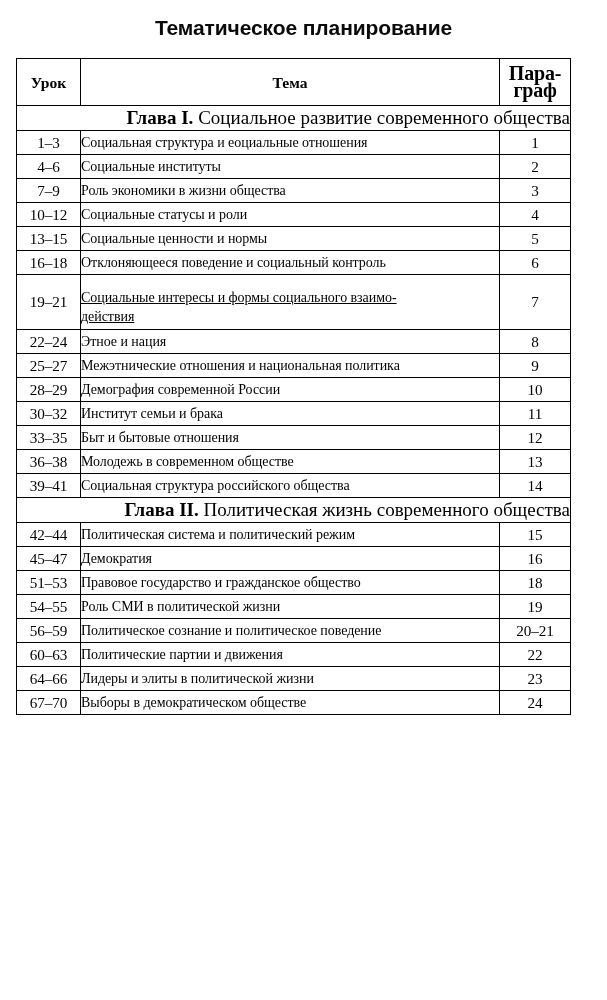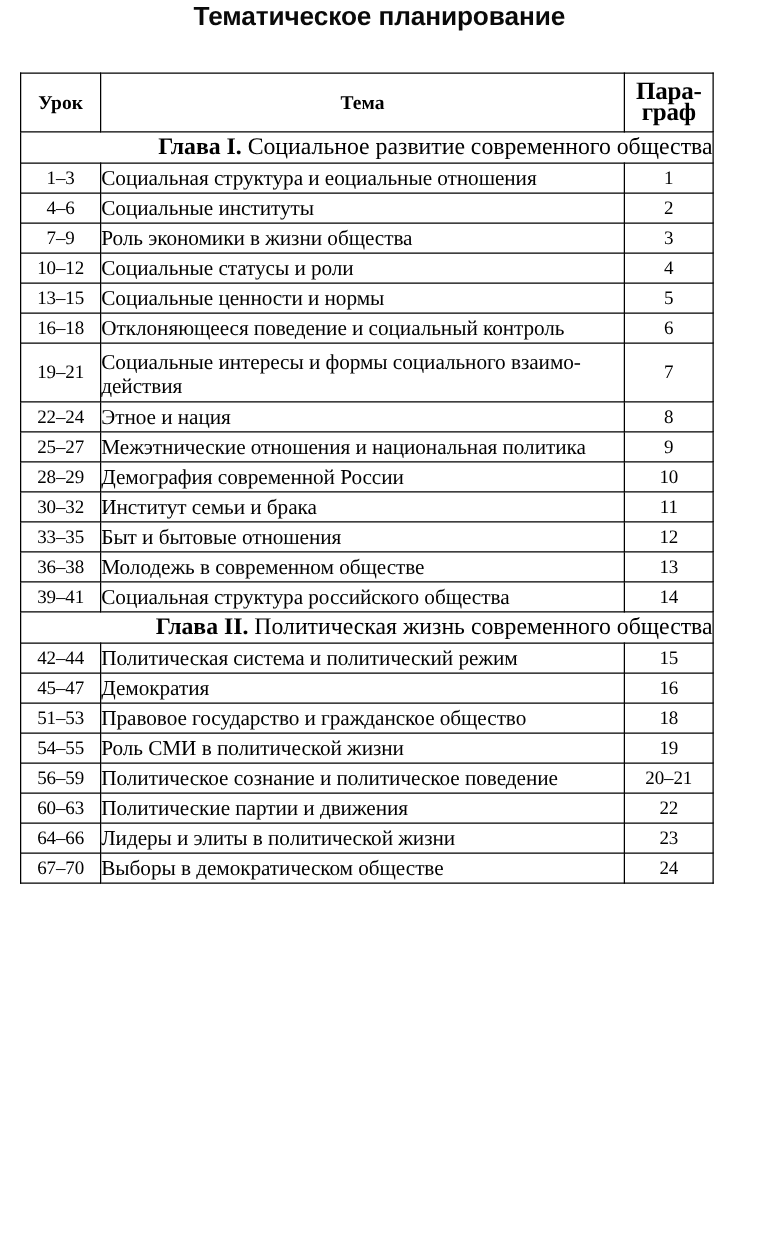--- a/index.html
+++ b/index.html
@@ -20,21 +20,21 @@
 
   
   .page-title {
     font-family: "Liberation Sans", "DejaVu Sans", sans-serif;
     font-weight: bold;
     font-size: 21px;
     line-height: 24px;
     text-align: center;
     letter-spacing: -0.1px;
     margin: 0;
-    padding-top: 2px;
+    padding-top: 16px;
     color: #0a0a0a;
   }
 
   
   .table-wrap {
     position: absolute;
     left: 16px;
     top: 58px;
     width: 554px;
   }
@@ -92,35 +92,36 @@
   }
   .cell-lesson {
     text-align: center;
     font-size: 15.2px;
     letter-spacing: -0.1px;
     padding: 0 2px;
   }
   .cell-topic {
     text-align: left;
     padding: 0 3px 1px 6px;
-    font-size: 17px;
+    font-size: 14px;
     letter-spacing: -0.05px;
   }
   .cell-para {
     text-align: center;
     font-size: 15.2px;
     letter-spacing: -0.1px;
     padding: 0 2px;
   }
 
   
   .row.two-line td { height: 44px; }
   .row.two-line .cell-topic {
     line-height: 19px;
-    padding-top: 2px;
+    padding-top: 10px;
+    text-decoration: underline;
   }
   .row.two-line .cell-topic .ln { display: block; }
   .row.two-line .cell-lesson,
   .row.two-line .cell-para { vertical-align: middle; }
 </style>
 </head>
 <body>
 
 <h1 class="page-title">Тематическое планирование</h1>
 

